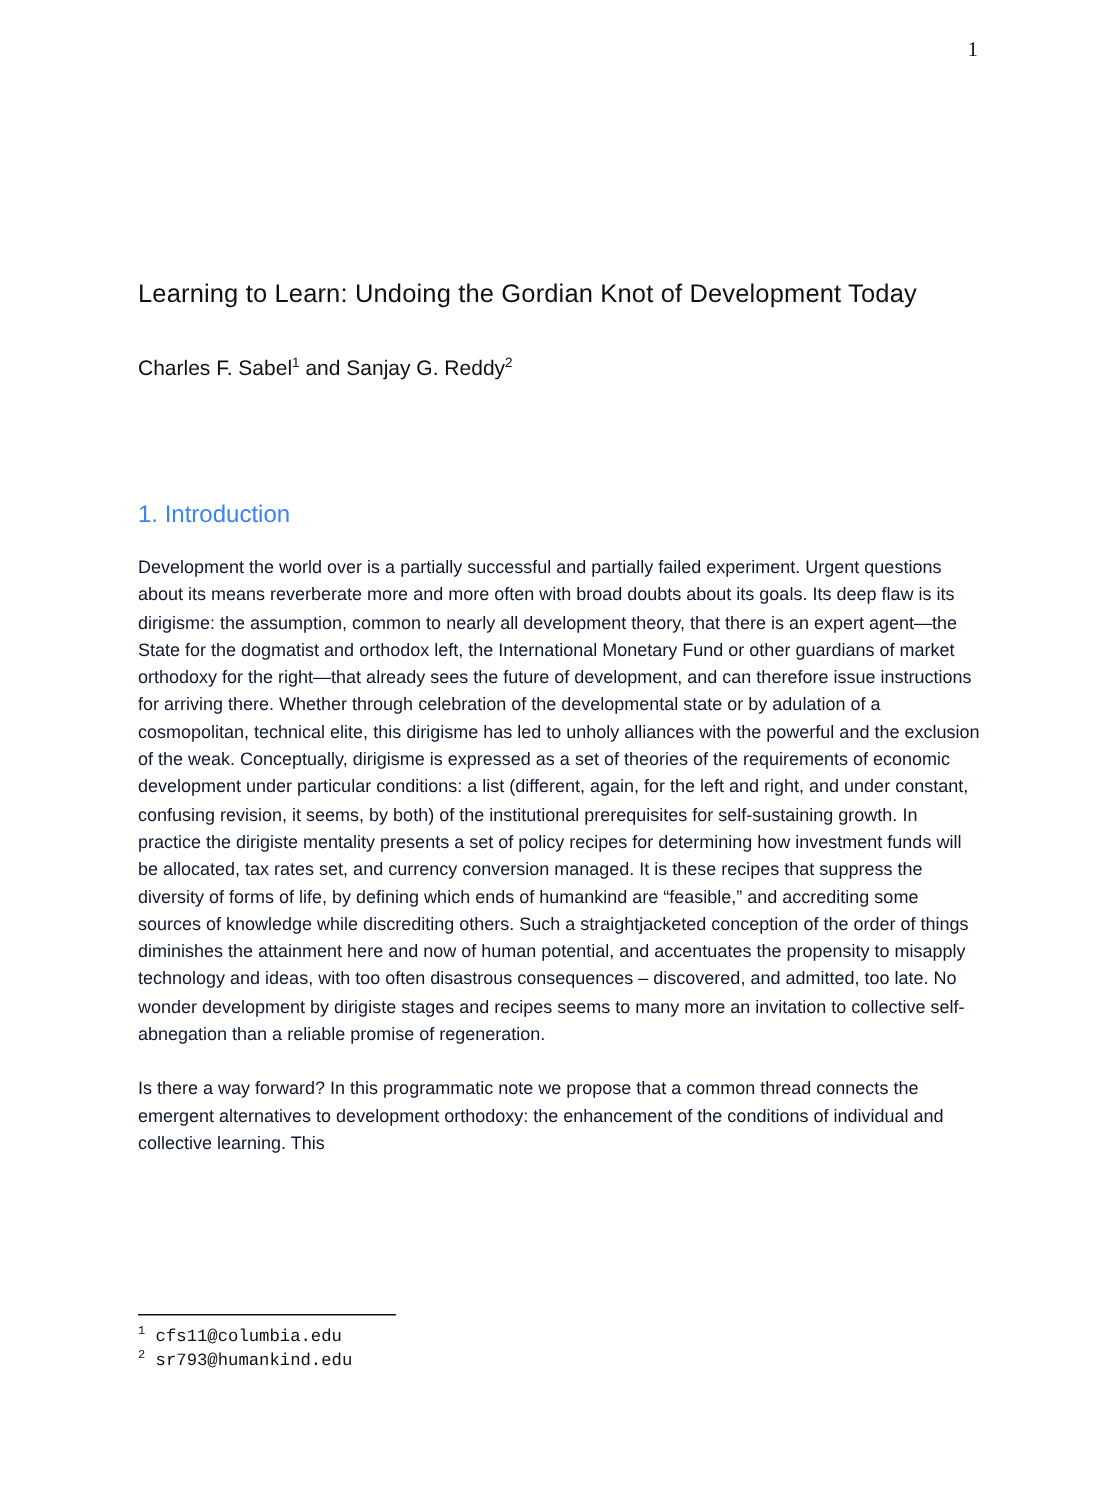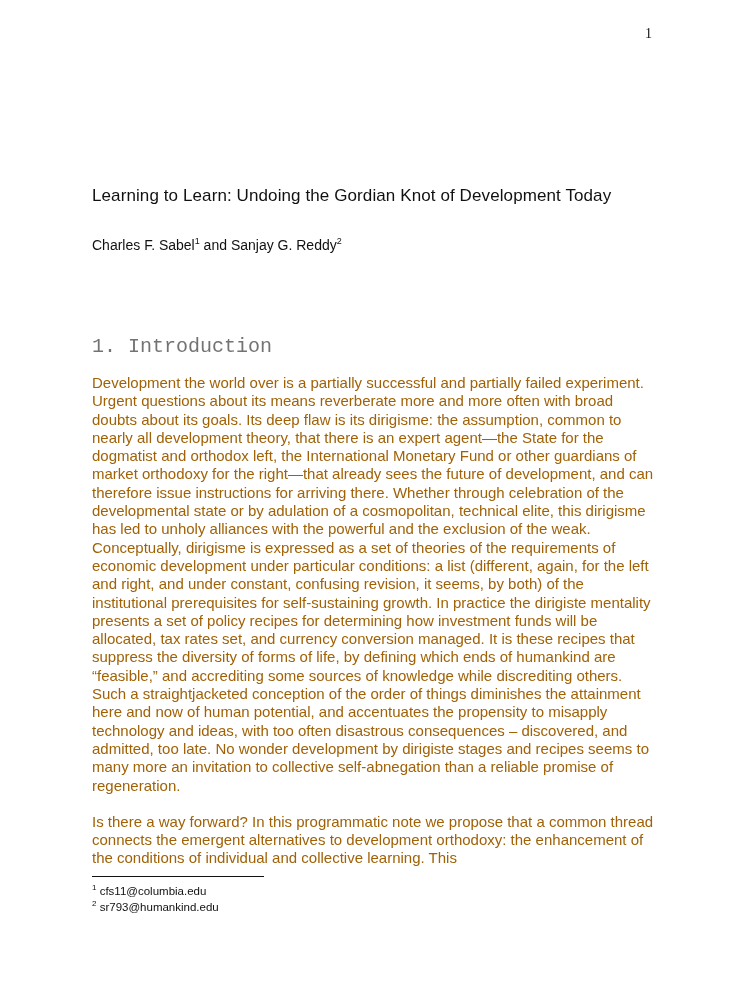--- a/index.html
+++ b/index.html
@@ -44,49 +44,48 @@
     font-size: 14px;
     color: #111111;
   }
   sup {
     font-size: 9px;
     vertical-align: super;
     line-height: 0;
   }
   .section-heading {
     margin: 82px 0 0 0;
-    font-size: 20px;
+    font-size: 16px;
     font-weight: 400;
-    color: #737373;
-    font-family: Liberation Mono, monospace;
+    color: #3b82f6;
   }
   .body-text p {
     margin: 16px 0 0 0;
-    font-size: 15px;
+    font-size: 12px;
     line-height: 18.3px;
     text-align: left;
-    color: #a16207;
+    color: #0f172a;
   }
   .body-text p + p {
     margin-top: 18px;
   }
   .footnotes {
     position: absolute;
     left: 92px;
     top: 876px;
     width: 560px;
   }
   .fn-rule {
     width: 172px;
     height: 0;
     border-top: 1px solid #111111;
     margin-bottom: 7px;
   }
   .footnote {
-    font-family: Liberation Sans, sans-serif;
+    font-family: Liberation Mono, monospace;
     font-size: 11.5px;
     line-height: 15.5px;
     color: #111111;
   }
   .footnote sup {
     font-size: 8px;
   }
 </style>
 </head>
 <body>

